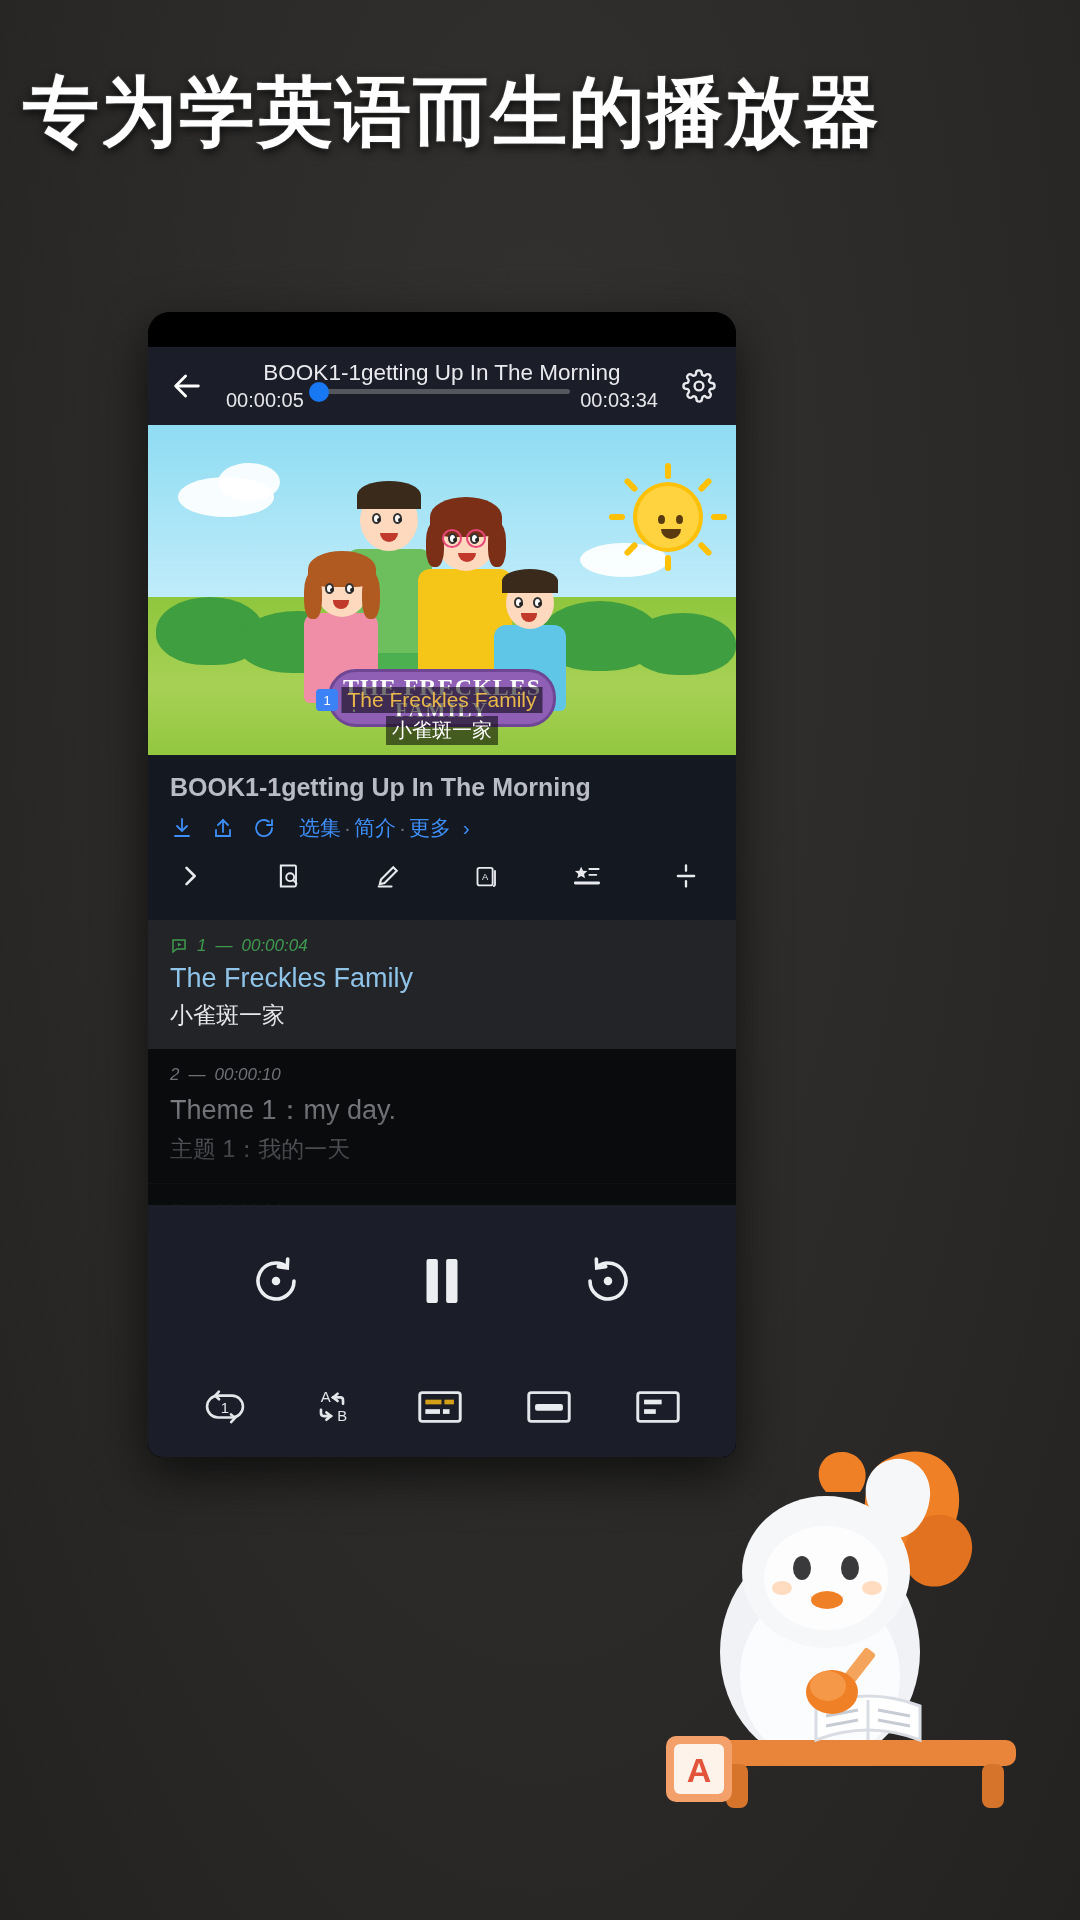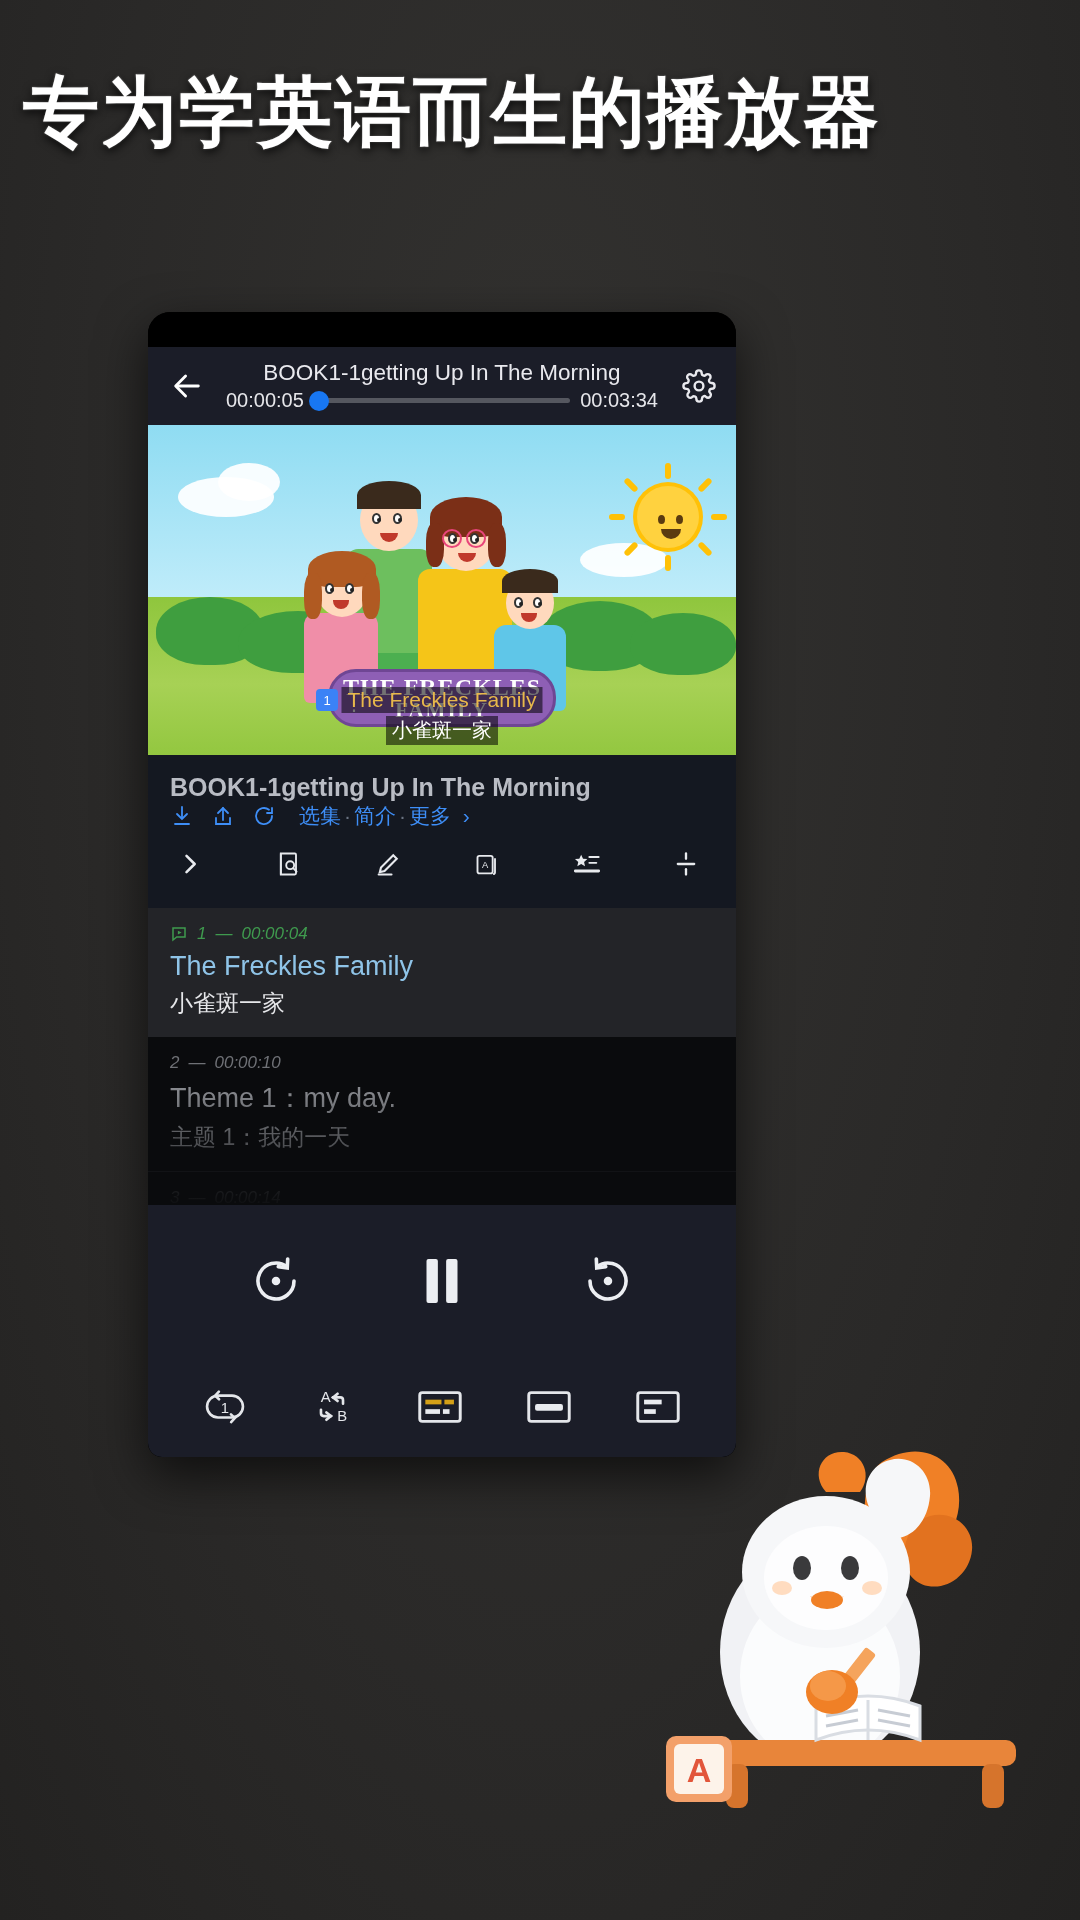--- a/index.html
+++ b/index.html
@@ -43,21 +43,21 @@
   .topbar {
     position: relative; height: 78px; background: #1b1d28;
     display: flex; align-items: center;
   }
   .back-btn { width: 78px; display: flex; align-items: center; justify-content: center;
               color: #fff; }
   .topcenter { flex: 1; display: flex; flex-direction: column; justify-content: center;
                padding-right: 4px; }
   .toptitle { color: #e9e9ee; font-size: 22.5px; text-align: center;
               margin-bottom: 3px; white-space: nowrap; }
-  .timerow { display: flex; align-items: center; gap: 10px; }
+  .timerow { display: flex; gap: 10px; }
   .tm { color: #e6e6ea; font-size: 20px; font-variant-numeric: tabular-nums; }
   .track { flex: 1; position: relative; height: 5px; background: #55575f;
            border-radius: 3px; }
   .thumb { position: absolute; left: 2%; top: 50%; width: 20px; height: 20px;
            margin: -10px 0 0 -10px; border-radius: 50%; background: #1877f2; }
   .gear-btn { width: 74px; display: flex; align-items: center; justify-content: center; }
 
   
   .video { position: relative; width: 100%; height: 330px; overflow: hidden;
            background: linear-gradient(#9fe4f5 0%, #bdeefb 45%, #bdeefb 52%, #7dc242 52%, #8ec94b 100%); }
@@ -98,21 +98,21 @@
   .ov-en { position:absolute; left:50%; transform:translateX(-50%); bottom: 42px;
            background: rgba(0,0,0,.55); color:#e8b84b; font-size: 21px;
            padding: 1px 6px; white-space: nowrap; }
   .ov-zh { position:absolute; left:50%; transform:translateX(-50%); bottom: 10px;
            background: rgba(0,0,0,.55); color:#ffffff; font-size: 20px;
            padding: 1px 6px; white-space: nowrap; }
 
   
   .info { background:#141821; padding: 18px 22px 8px 22px; }
   .info-title { color:#b9bcc4; font-size: 25px; font-weight: 700; }
-  .meta-row { display:flex; align-items:center; gap: 17px; color:#3e8ef7; }
+  .meta-row { display:flex; align-items:center; gap: 17px; margin-top: 12px; color:#3e8ef7; }
   .meta-links { color:#3e8ef7; font-size: 21px; margin-left: 6px; }
   .meta-links .dot { color:#6a7382; padding:0 3px; }
   .tool-row { display:flex; align-items:center; justify-content: space-between;
               padding: 20px 14px 18px 6px; }
   .tool-row .ti { color:#e2e4e8; }
 
   
   .sub-list { background: #0a0b0d; }
   .sub-item { padding: 16px 22px 18px 22px; border-bottom: 1px solid #25262a; }
   .sub-item.active { background:#232428; border-bottom:none; }

